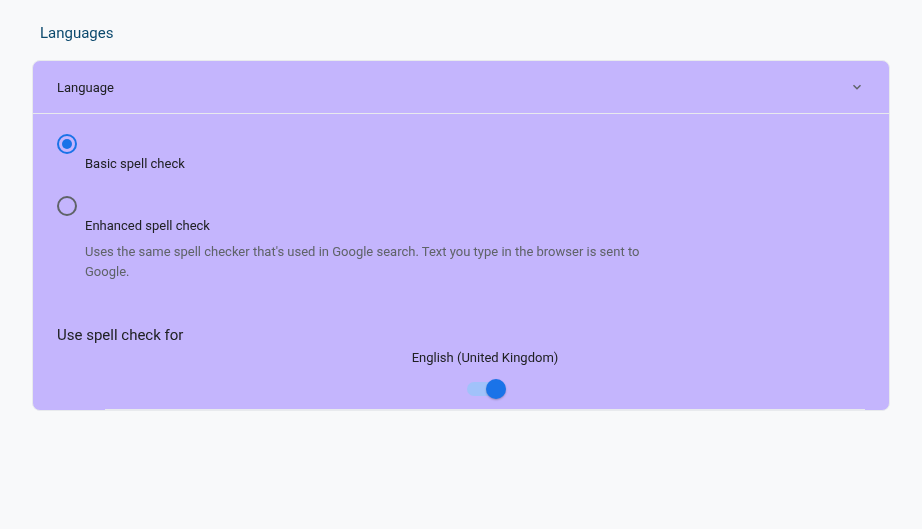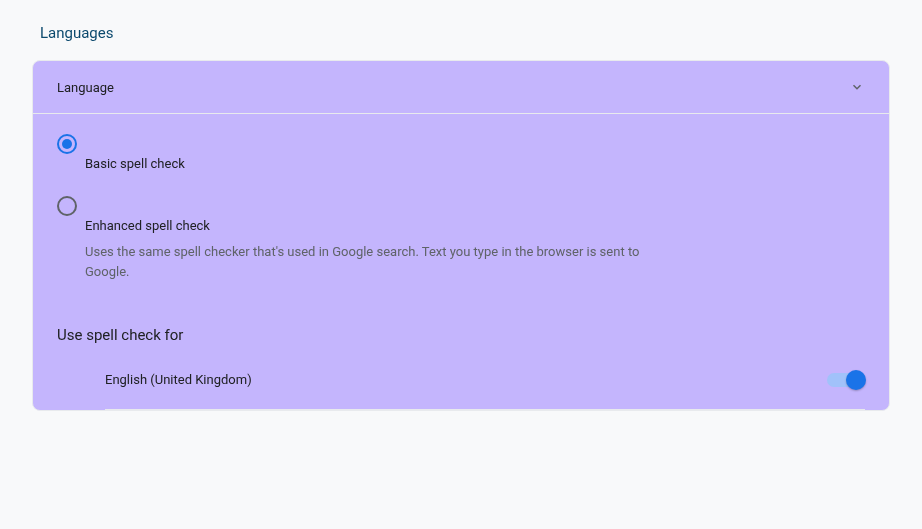--- a/index.html
+++ b/index.html
@@ -120,20 +120,21 @@
     }
     .lang-list {
       padding: 0 24px 0 72px;
     }
     .lang-row {
       display: flex;
       align-items: center;
       justify-content: space-between;
       height: 60px;
       border-bottom: 1px solid #e8eaed;
+      flex-direction: column;
     }
     .lang-name {
       font-size: 13px;
       color: #202124;
     }
     .toggle-wrap {
       position: relative;
       display: flex;
       align-items: center;
       justify-content: center;

